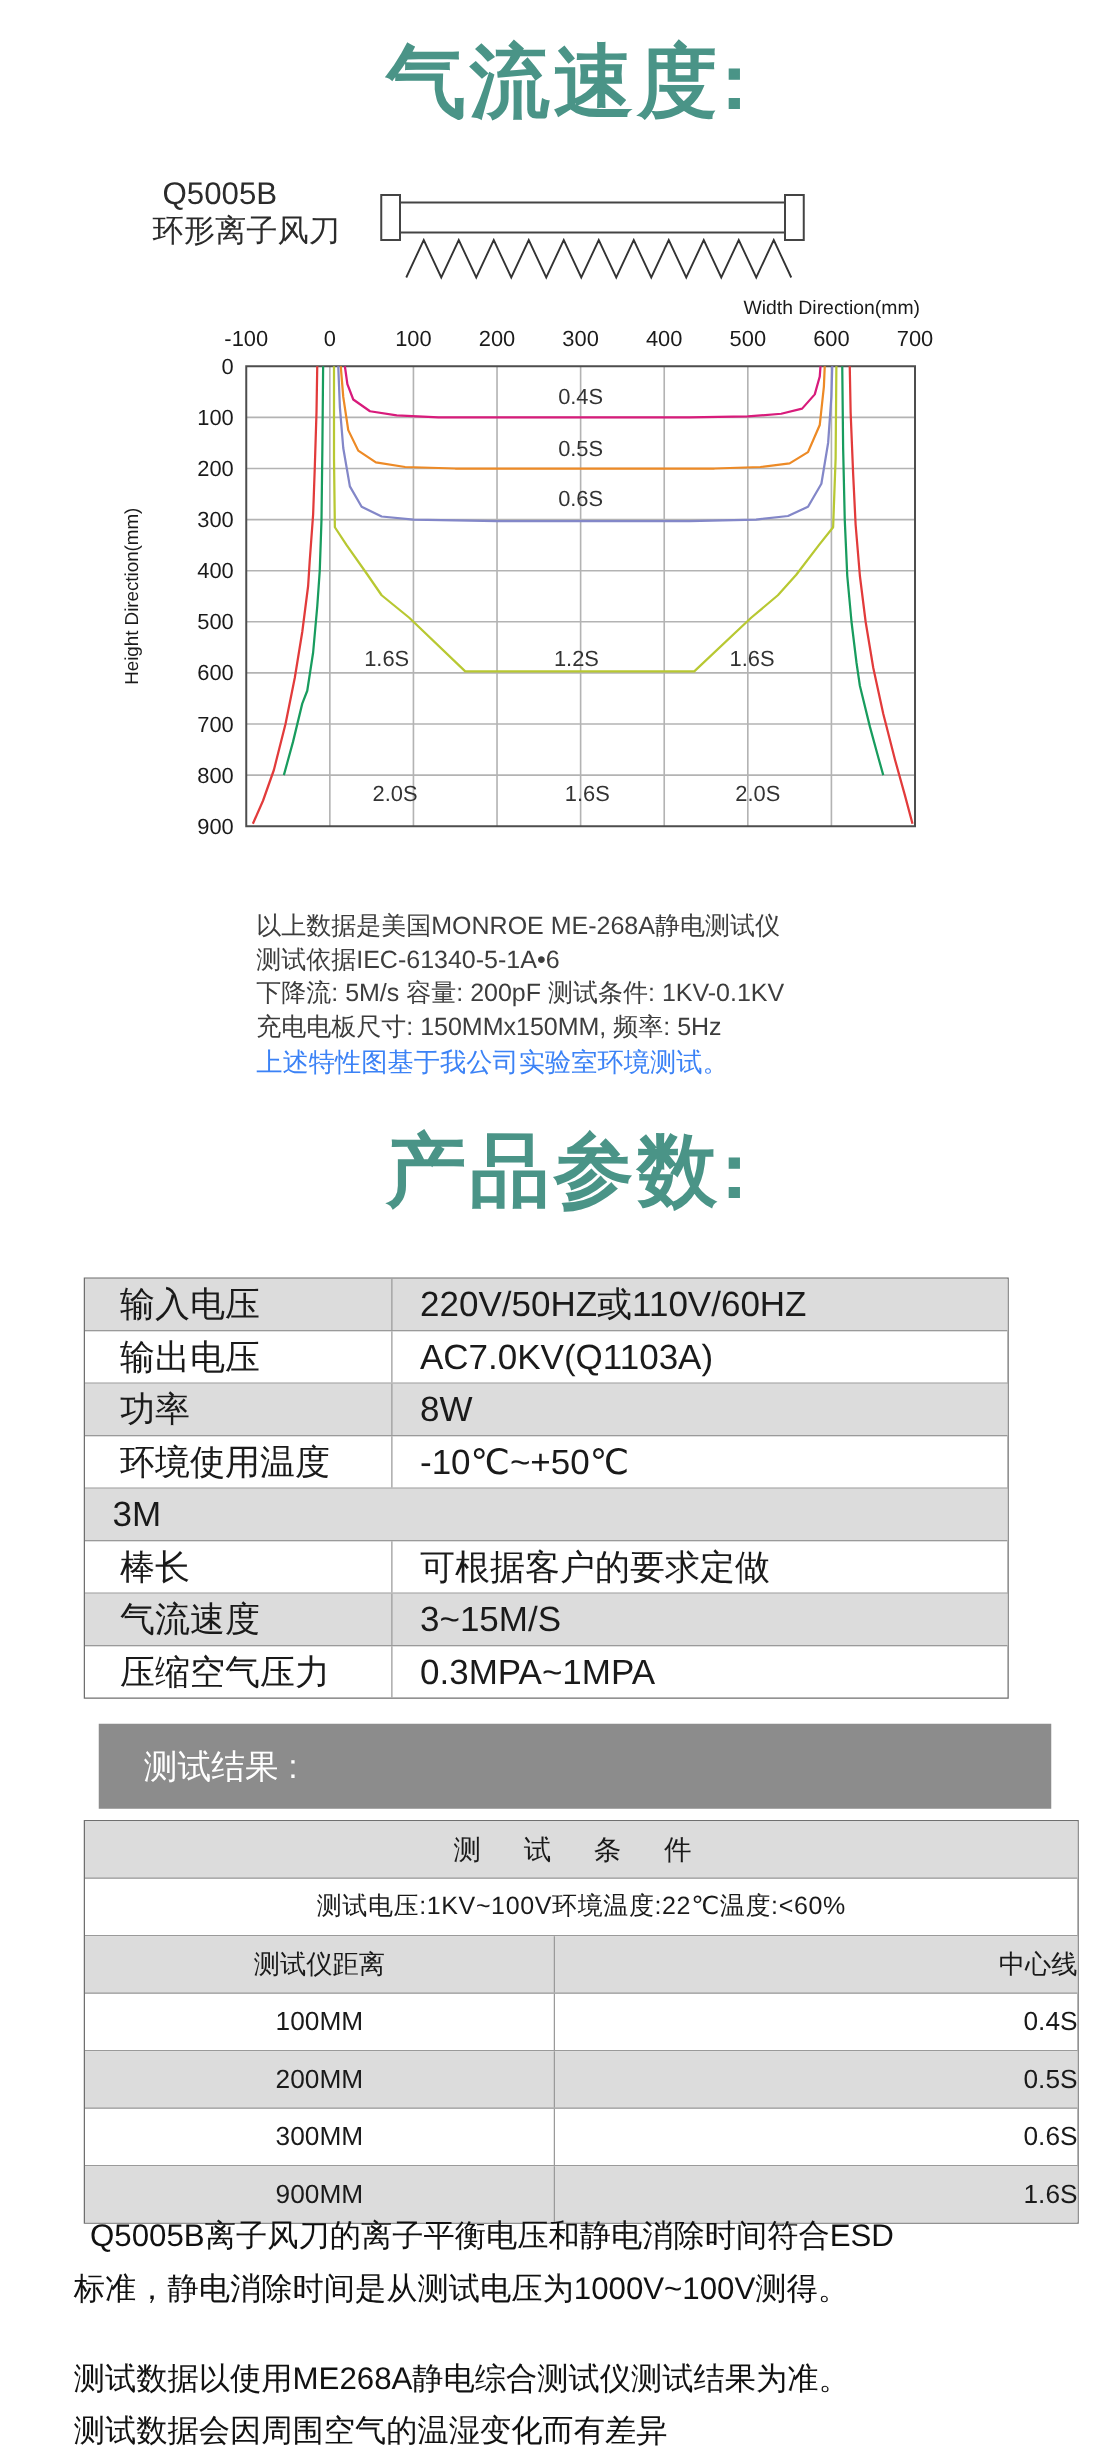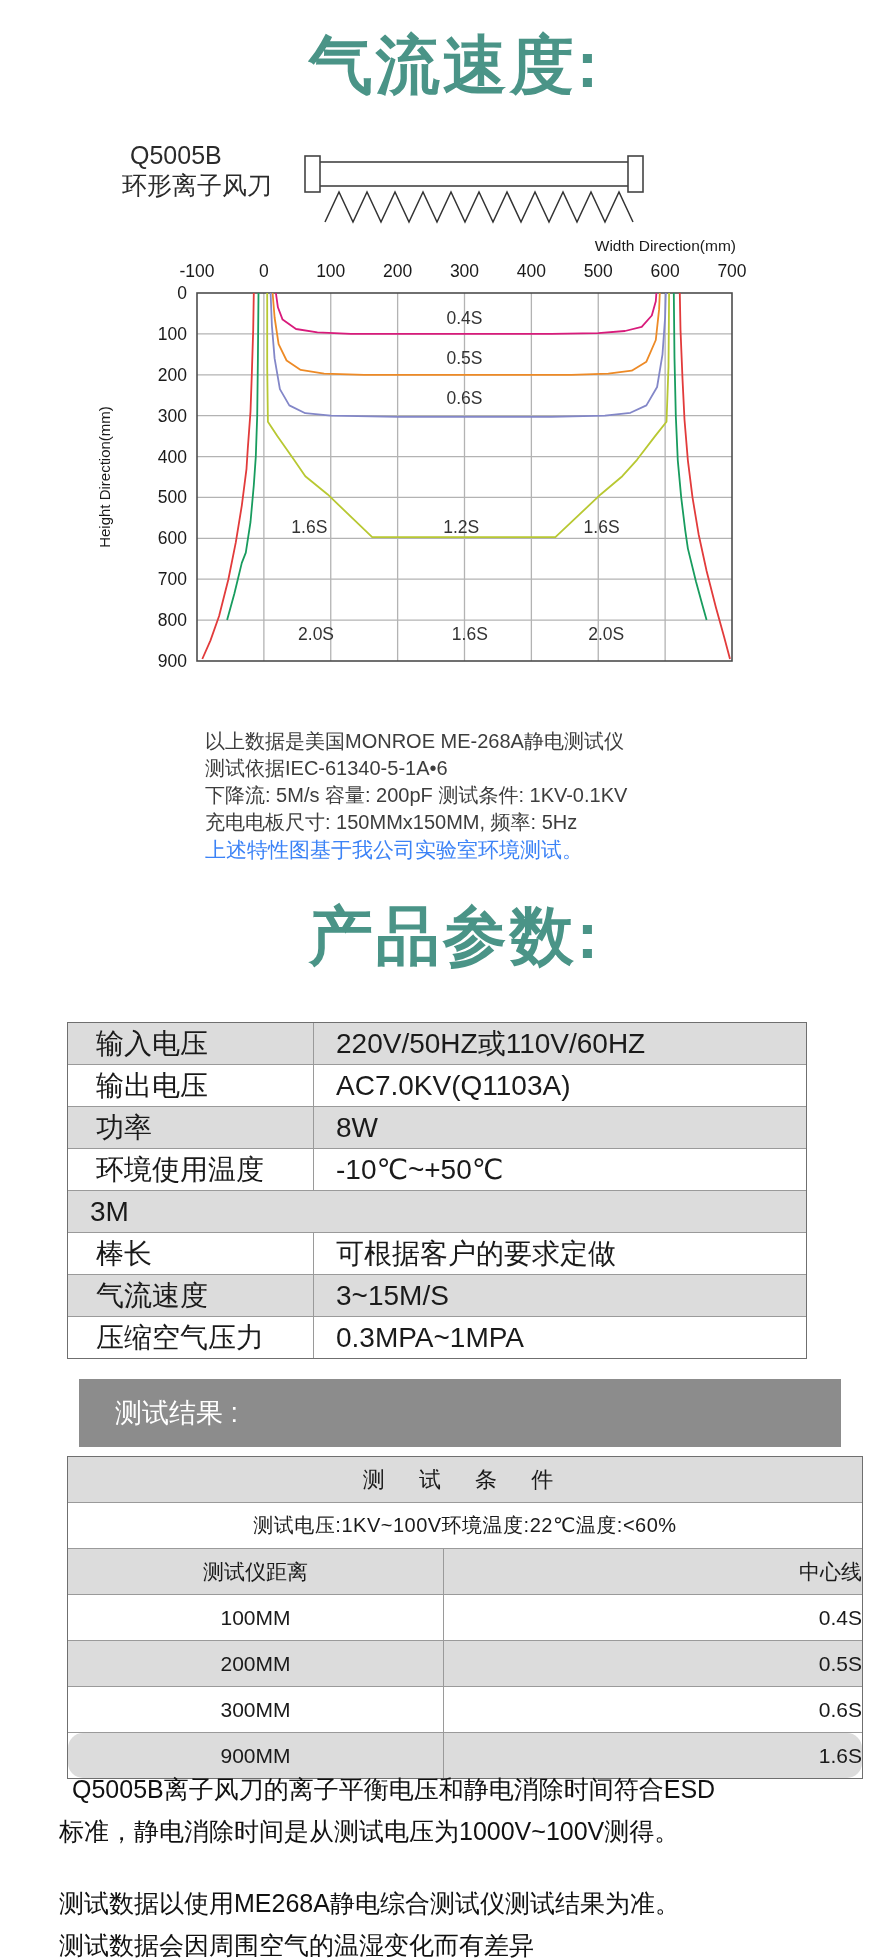--- a/index.html
+++ b/index.html
@@ -40,21 +40,21 @@
   .prow .c2{flex:1;padding-left:22px;}
   .banner{
     position:absolute;left:59px;top:1379px;width:762px;height:68px;background:var(--banner);
     color:#ffffff;font-size:27px;line-height:68px;padding-left:36px;box-sizing:border-box;margin-left:20px;
   }
   .ttable{
     position:absolute;left:67px;top:1456px;width:796px;
     border:1.5px solid var(--border-dark);box-sizing:border-box;
   }
   .trow{display:flex;height:45px;line-height:45px;font-size:21px;border-bottom:1px solid var(--border-light);text-align:center;}
-  .trow:last-child{border-bottom:none;border-radius:15px;}
+  .trow:last-child{border-bottom:none;}
   .trow.gray{background:var(--stripe);}
   .trow .full{flex:1;}
   .trow .h1{width:376px;border-right:1px solid var(--border-light);box-sizing:border-box;}
   .trow .h2{flex:1;text-align:right;}
   .trow.title-row .full{letter-spacing:14px;font-size:22px;}
   .trow.cond-row .full{font-size:20px;letter-spacing:0.5px;}
   .footer-para{position:absolute;left:59px;width:780px;font-size:25px;line-height:42px;color:#111;}
   .footer-para .fline{white-space:pre;}
   #footer-para1{top:1768px;}
   #footer-para1 .fline:first-child{text-indent:13px;}

